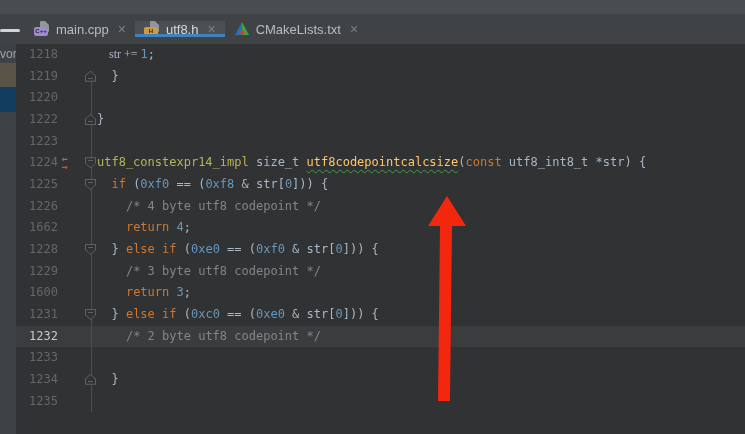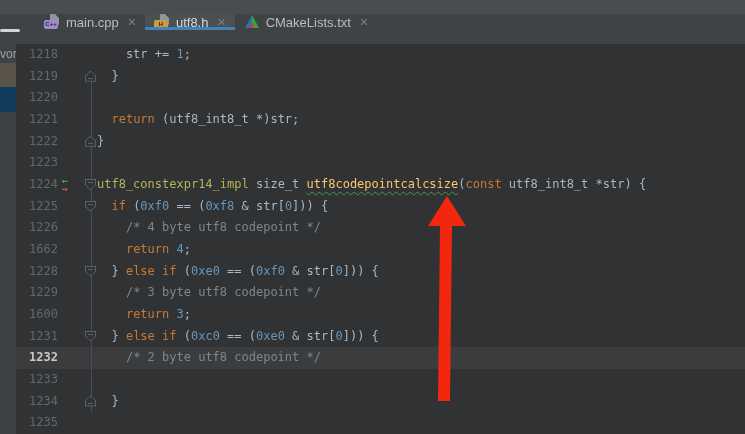--- a/index.html
+++ b/index.html
@@ -2,21 +2,21 @@
 <html style="--bg_editor: #303234; --bg_current: #3a3c3e; --topstrip: #4a4d4f; --tabrow: #3f4345; --tabactive: #4b5053; --accent: #4082c0; --sliver: #3e4244; --olive: #5a5347; --navy: #123c5e; --arrow_red: #f3260e; --lnum: #64686b; --lnum_active: #c7c9ca; --fold: #5d6164; --bulb: #e7a33b; --squiggle: #459a4d; --syn_d: #a9b7c6; --syn_k: #cc7832; --syn_n: #6897bb; --syn_c: #7f868c; --syn_m: #b9b358; --syn_f: #ffc66d;"><head>
 <meta charset="utf-8">
 <style>
   html,body{margin:0;padding:0;background:#1e1f22;}
   .app{position:relative;width:745px;height:434px;overflow:hidden;background:var(--bg_editor,#303234);
        font-family:"Liberation Sans",sans-serif;}
 
   
   .topstrip{position:absolute;top:0;left:0;right:0;height:14px;background:var(--topstrip,#4a4d4f);}
   .tabbar{position:absolute;top:14px;left:0;right:0;height:30px;background:var(--tabrow,#3f4345);
-          display:flex;align-items:flex-start;padding-left:35px;box-sizing:border-box;}
+          display:flex;align-items:center;padding-left:25px;box-sizing:border-box;}
   .tab{display:flex;align-items:center;gap:6px;padding:0 9px;position:relative;
        font-size:13px;color:#b9bdbf;cursor:default;}
   .tab.active{background:var(--tabactive,#4b5053);color:#d6d9db;}
   .tab.active::after{content:"";position:absolute;left:0;right:0;bottom:0;height:3px;background:var(--accent,#4082c0);}
   .tclose{color:#7d8184;font-size:14px;line-height:14px;margin-left:3px;}
   .ficon{position:relative;width:16px;height:16px;flex:none;}
   .fpage{position:absolute;right:1px;top:0;width:9px;height:11px;background:#90969a;border-radius:1px;}
   .fpage::after{content:"";position:absolute;right:0;top:0;border:2px solid var(--tabrow,#3f4345);
                 border-left-color:transparent;border-bottom-color:transparent;}
   .fbadge{position:absolute;left:0;bottom:1px;min-width:12px;height:9px;border-radius:2px;
@@ -30,21 +30,21 @@
   .sliver .olive{position:absolute;left:0;top:19px;width:16px;height:24px;background:var(--olive,#5a5347);}
   .sliver .navy{position:absolute;left:0;top:43px;width:16px;height:25px;background:var(--navy,#123c5e);}
   .pdash{position:absolute;left:0;top:29px;width:20px;height:3px;background:#d2d4d5;border-radius:1.5px;z-index:7;}
 
   
   .rows{position:absolute;top:44px;left:0;right:0;bottom:0;}
   .row{position:relative;height:21.667px;}
   .row.cur{background:var(--bg_current,#3a3c3e);}
   .lnum{position:absolute;left:0;top:0;width:58px;text-align:right;
         font:12px/21.667px "DejaVu Sans Mono",monospace;color:var(--lnum,#64686b);}
-  .row.cur .lnum{color:var(--lnum_active,#c7c9ca);font-weight:bold;}
+  .row.cur .lnum{color:var(--lnum_active,#c7c9ca);font-weight:normal;}
   .code{position:absolute;left:97px;top:0;white-space:pre;
         font:12px/21.667px "DejaVu Sans Mono",monospace;color:var(--syn_d,#a9b7c6);z-index:2;}
   .squig{text-decoration:underline;text-decoration-style:wavy;
          text-decoration-color:var(--squiggle,#459a4d);text-decoration-thickness:1px;text-underline-offset:3px;}
 
   .foldline{position:absolute;left:91px;top:28px;width:1px;height:340px;background:#4b4f52;z-index:1;}
   .fold{position:absolute;left:85px;top:5px;width:11px;height:11px;z-index:3;}
   .fold .o{position:absolute;inset:0;background:var(--fold,#5d6164);}
   .fold .i{position:absolute;inset:1px;background:var(--bg_editor,#303234);}
   .fold.start .o,.fold.start .i{clip-path:polygon(0 0,100% 0,100% 55%,50% 100%,0 55%);}
@@ -104,37 +104,33 @@
   <div class="sliver">
     <div class="clip">vorl</div>
     <div class="olive"></div>
     <div class="navy"></div>
   </div>
 
   <div class="rows">
     <div class="foldline"></div>
   <div class="row">
         <span class="lnum">1218</span>
-        <span class="code"><span style="color: var(--syn_d);">    str += </span><span style="color: var(--syn_n);">1</span><span style="color: var(--syn_d);">;</span></span>
+        <span class="code"><span style="color: var(--syn_d); font-family: Liberation Serif, serif;">    str += </span><span style="color: var(--syn_n);">1</span><span style="color: var(--syn_d);">;</span></span>
       </div>
       <div class="row">
         <span class="lnum">1219</span>
         <span class="fold end">
           <span class="o"></span>
           <span class="i"></span>
         </span>
         <span class="code"><span style="color: var(--syn_d);">  }</span></span>
       </div>
       <div class="row">
         <span class="lnum">1220</span>
         <span class="code"></span>
-      </div>
-      <div class="row">
-        <span class="lnum">1221</span>
-        <span class="code"><span style="color: var(--syn_d);">  </span><span style="color: var(--syn_k);">return</span><span style="color: var(--syn_d);"> (utf8_int8_t *)str;</span></span>
       </div>
       <div class="row">
         <span class="lnum">1222</span>
         <span class="fold end">
           <span class="o"></span>
           <span class="i"></span>
         </span>
         <span class="code"><span style="color: var(--syn_d);">}</span></span>
       </div>
       <div class="row">

